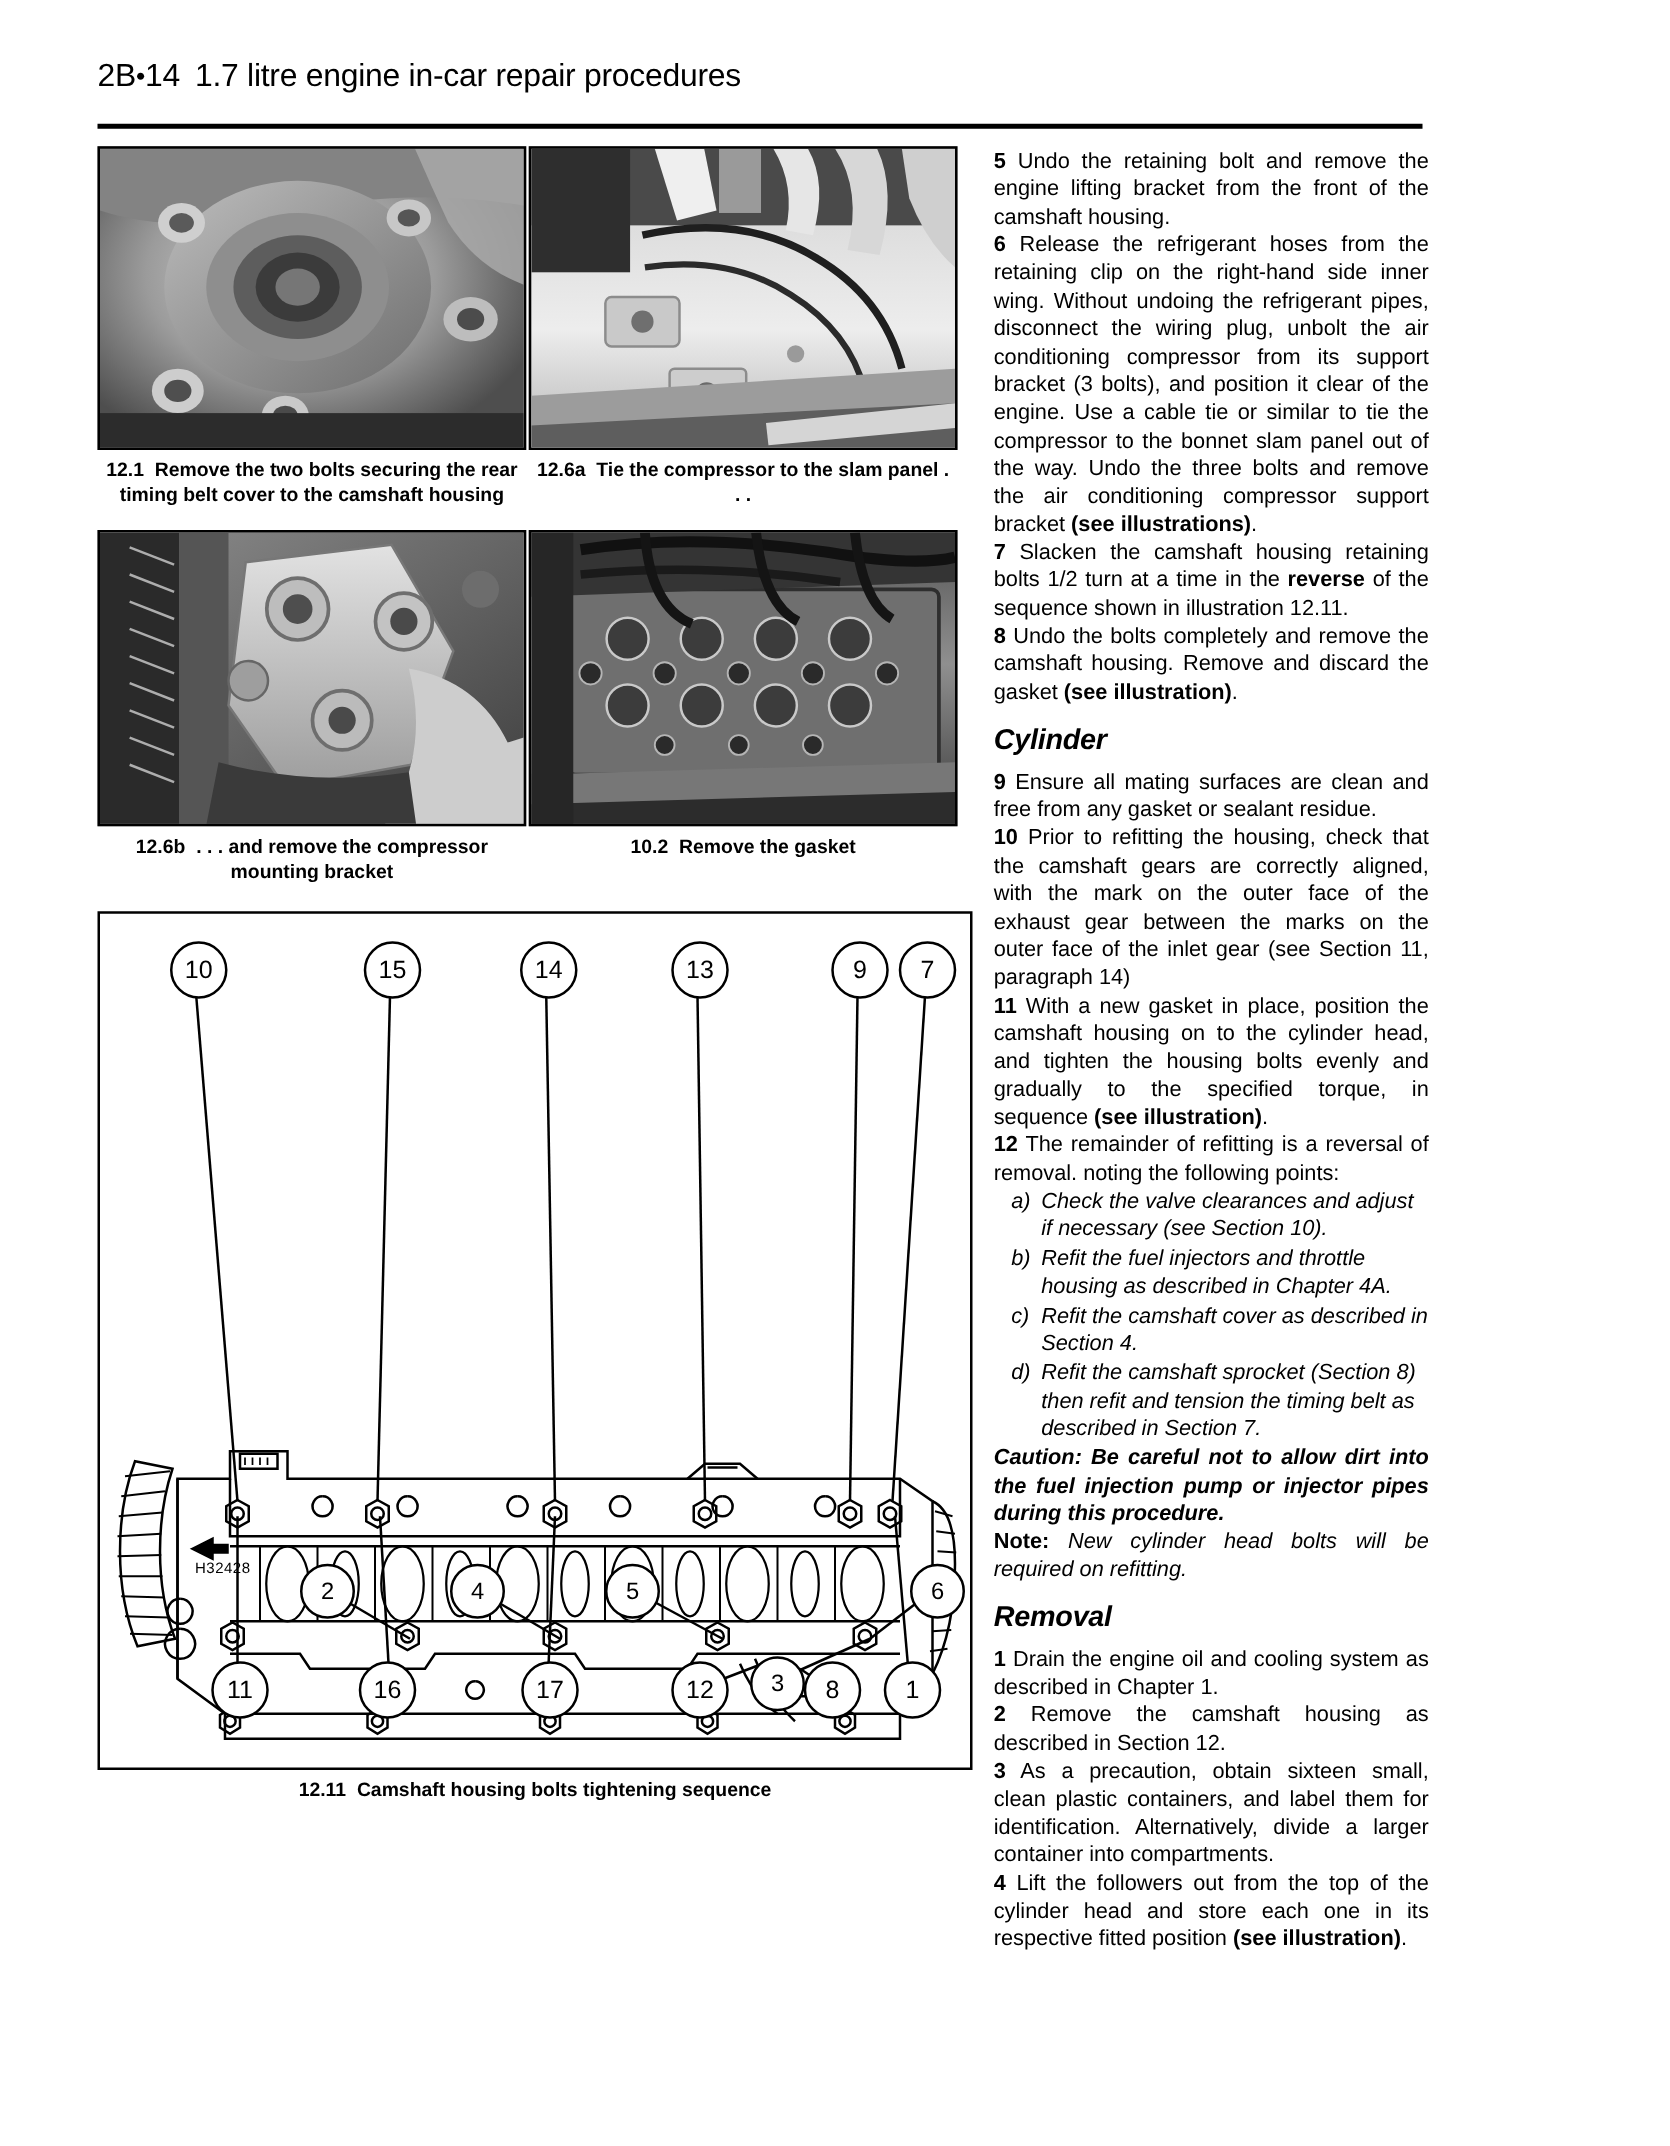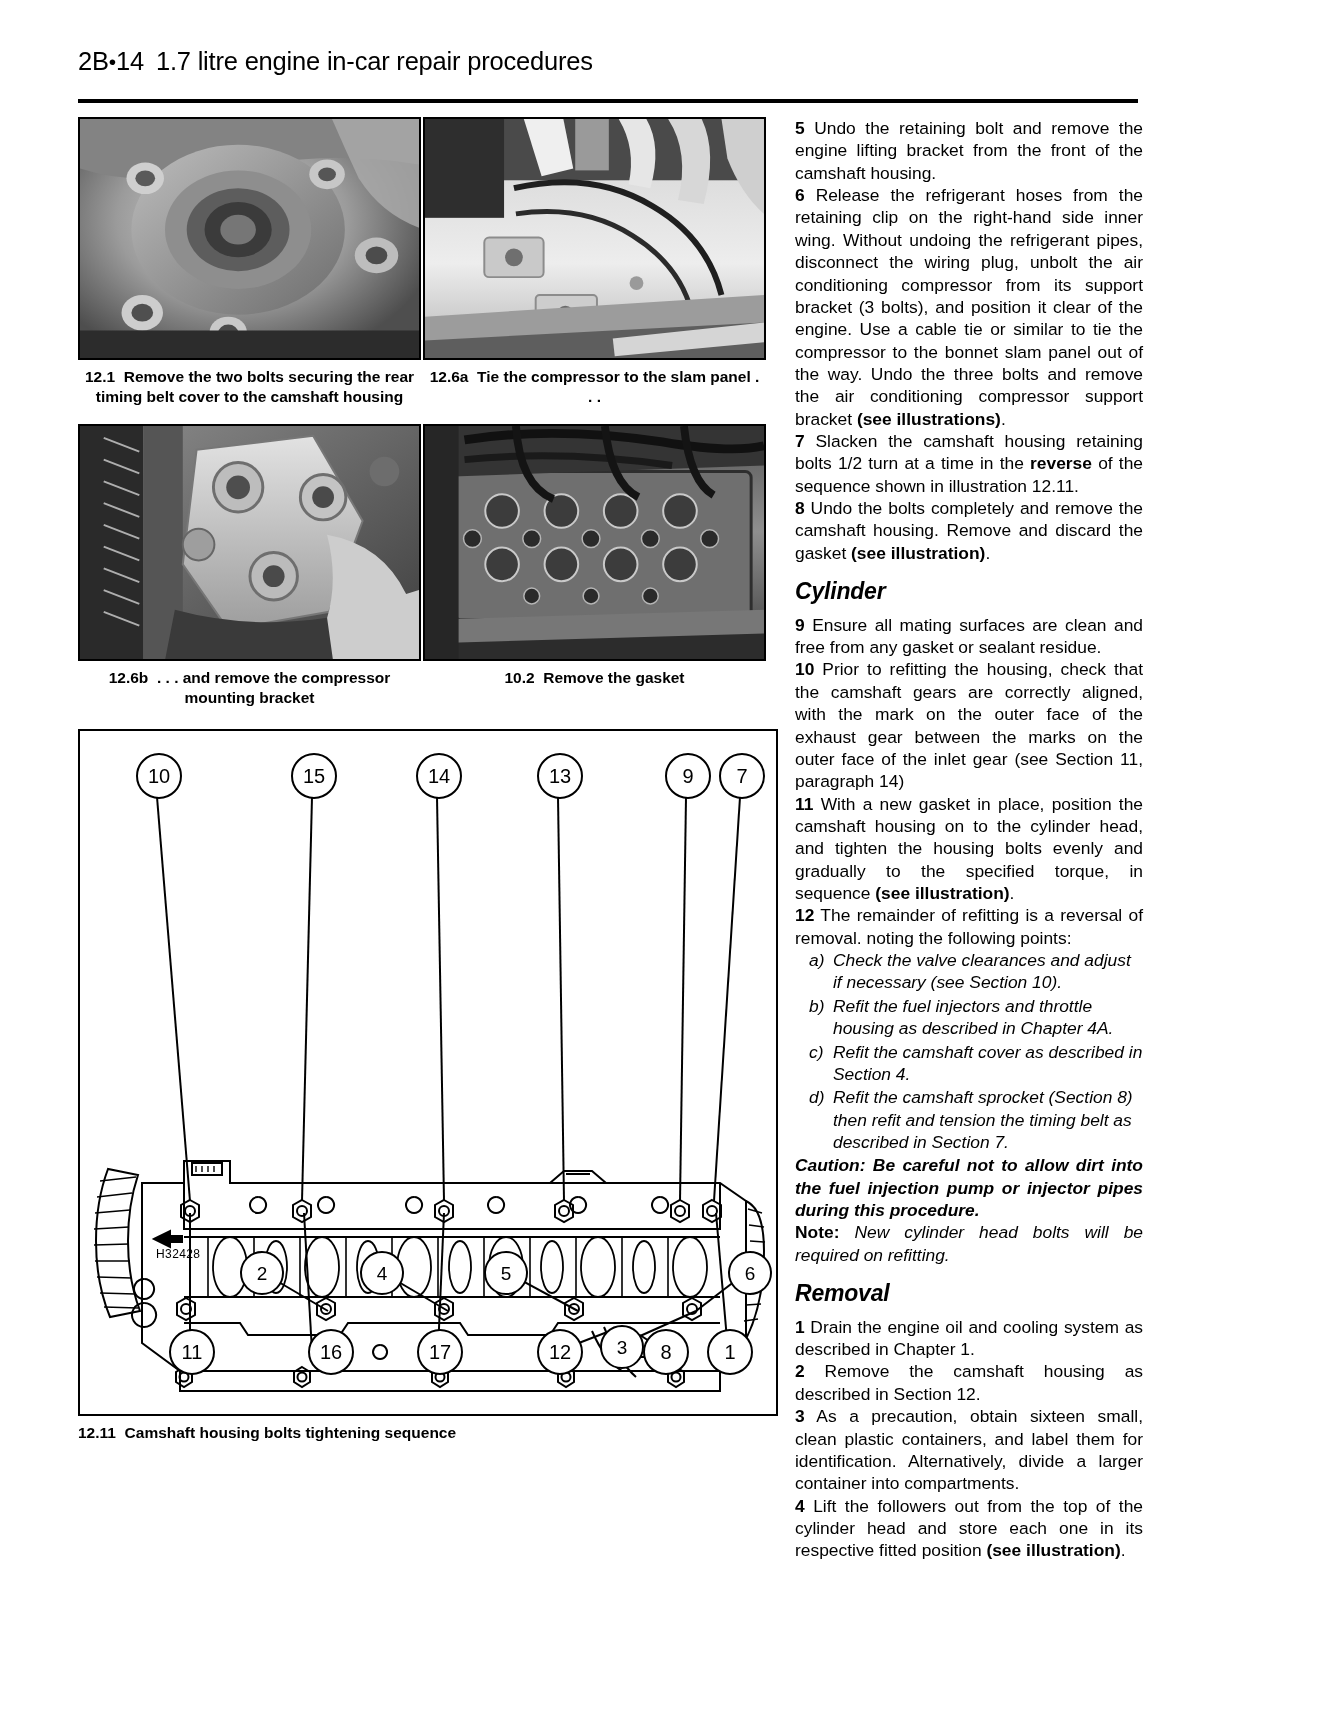--- a/index.html
+++ b/index.html
@@ -48,21 +48,21 @@
 
   
   .tex{position:absolute;inset:0;}
 
   
   .diagbox{
     position:absolute;left:78px;top:729px;width:700px;height:687px;
     border:2px solid #000;box-sizing:border-box;background:#fff;
   }
   .diagcap{
-    position:absolute;left:78px;top:1424px;width:700px;
+    position:absolute;left:78px;top:1424px;width:700px;text-align:center;
     font-size:15.5px;font-weight:700;
   }
   .hcode{
     position:absolute;left:30px;top:516px;font-size:12px;letter-spacing:.4px;margin-left:46px;
   }
   .callout{
     position:absolute;width:42px;height:42px;border:2.2px solid #000;border-radius:50%;
     background:#fff;display:flex;align-items:center;justify-content:center;
     font-size:20px;line-height:1;
   }
@@ -517,21 +517,21 @@
     <div class="callout small" style="left:520px;top:594px;">
         <span>3</span>
       </div>
     <div class="callout small" style="left:648px;top:520px;">
         <span>6</span>
       </div>
 
     <div class="callout" style="left:89px;top:598px;">
         <span>11</span>
       </div>
-    <div class="callout" style="left:228px;top:598px;">
+    <div class="callout" style="left:207px;top:598px;">
         <span>16</span>
       </div>
     <div class="callout" style="left:337px;top:598px;">
         <span>17</span>
       </div>
     <div class="callout" style="left:457px;top:598px;">
         <span>12</span>
       </div>
     <div class="callout" style="left:563px;top:598px;">
         <span>8</span>

